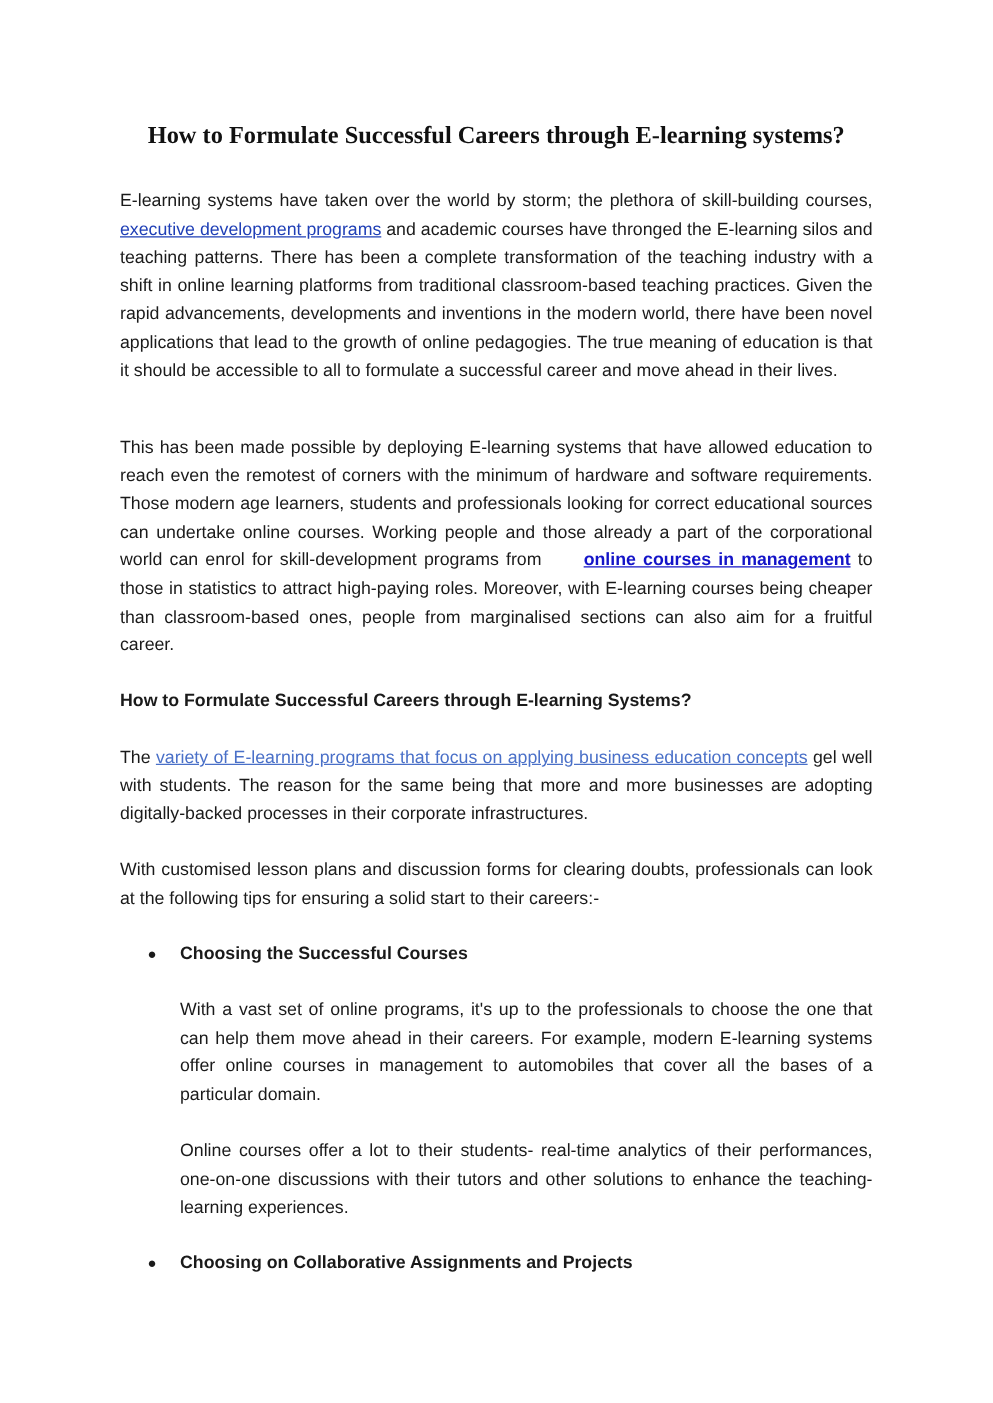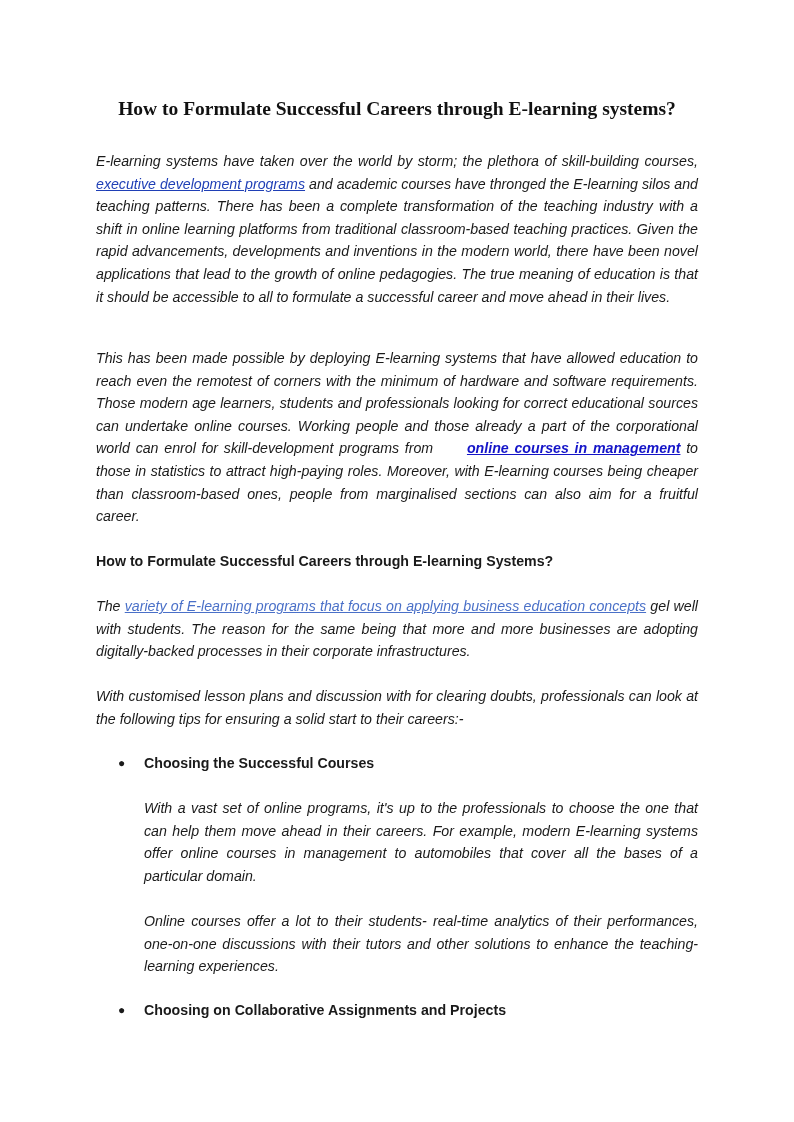--- a/index.html
+++ b/index.html
@@ -8,21 +8,21 @@
     position: absolute; left: 96px; top: 0; width: 602px;
     font-family: "Liberation Sans", sans-serif; color: #1a1a1a;
     font-size: 14.2px; line-height: 22.6px;
   }
   .title {
     position: absolute; left: -10px; width: 622px; top: 97px;
     text-align: center; font-family: "Liberation Serif", serif;
     font-weight: bold; font-size: 19.5px; line-height: 24px; margin: 0;
     color: #111;
   }
-  p { margin: 0; text-align: justify; text-align-last: left; font-style: italic; }
+  p { margin: 0; text-align: justify; text-align-last: left; }
   .para { position: absolute; left: 0; width: 602px; }
   .link-a { color: #1f3fb6; text-decoration: underline; }
   .link-b { color: #1414c8; text-decoration: underline; font-weight: bold; margin-left: 28px; }
   .link-c { color: #4a70c8; text-decoration: underline; }
   .h2 { position: absolute; left: 0; font-weight: bold; font-size: 14.2px; margin: 0; }
   .bullet-row { position: absolute; left: 22px; width: 580px; font-weight: bold; }
   .bullet-dot { position: absolute; left: 0; top: 0; font-weight: normal; font-size: 12px; }
   .bullet-label { position: absolute; left: 26px; white-space: nowrap; }
   .sub { position: absolute; left: 48px; width: 554px; }
 </style>
@@ -33,21 +33,21 @@
   <h1 class="title">How to Formulate Successful Careers through E-learning systems?</h1>
 
   <p class="para" style="top:150px;"><span>E-learning systems have taken over the world by storm; the plethora of skill-building courses, </span><a class="link-a">executive development programs</a><span> and academic courses have thronged the E-learning silos and teaching patterns. There has been a complete transformation of the teaching industry with a shift in online learning platforms from traditional classroom-based teaching practices. Given the rapid advancements, developments and inventions in the modern world, there have been novel applications that lead to the growth of online pedagogies. The true meaning of education is that it should be accessible to all to formulate a successful career and move ahead in their lives.</span></p>
 
   <p class="para" style="top:347px;"><span>This has been made possible by deploying E-learning systems that have allowed education to reach even the remotest of corners with the minimum of hardware and software requirements. Those modern age learners, students and professionals looking for correct educational sources can undertake online courses. Working people and those already a part of the corporational world can enrol for skill-development programs from </span><a class="link-b">online courses in management</a><span> to those in statistics to attract high-paying roles. Moreover, with E-learning courses being cheaper than classroom-based ones, people from marginalised sections can also aim for a fruitful career.</span></p>
 
   <h2 class="h2" style="top:550px;">How to Formulate Successful Careers through E-learning Systems?</h2>
 
   <p class="para" style="top:595px;"><span>The </span><a class="link-c">variety of E-learning programs that focus on applying business education concepts</a><span> gel well with students. The reason for the same being that more and more businesses are adopting digitally-backed processes in their corporate infrastructures.</span></p>
 
-  <p class="para" style="top:685px;">With customised lesson plans and discussion with for clearing doubts, professionals can look at the following tips for ensuring a solid start to their careers:-</p>
+  <p class="para" style="top:685px;">With customised lesson plans and discussion forms for clearing doubts, professionals can look at the following tips for ensuring a solid start to their careers:-</p>
 
   <div class="bullet-row" style="top:752px;">
     <span class="bullet-dot">●</span>
     <span class="bullet-label">Choosing the Successful Courses</span>
   </div>
 
   <p class="sub" style="top:797px;">With a vast set of online programs, it's up to the professionals to choose the one that can help them move ahead in their careers. For example, modern E-learning systems offer online courses in management to automobiles that cover all the bases of a particular domain.</p>
 
   <p class="sub" style="top:910px;">Online courses offer a lot to their students- real-time analytics of their performances, one-on-one discussions with their tutors and other solutions to enhance the teaching-learning experiences.</p>
 

